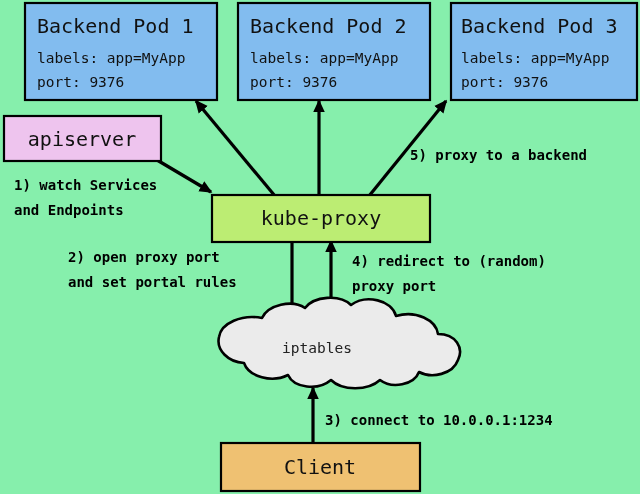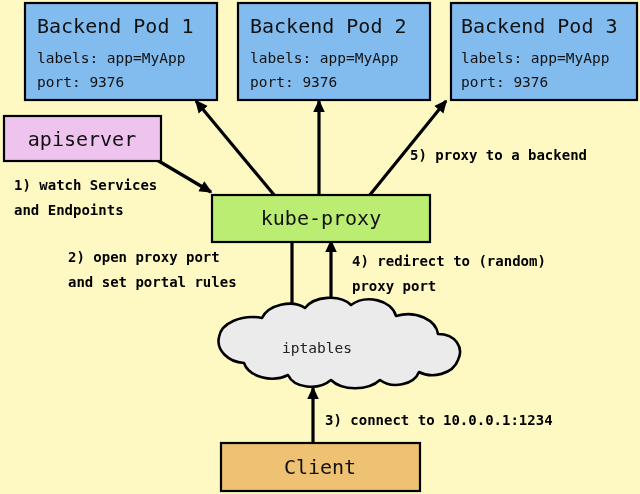--- a/index.html
+++ b/index.html
@@ -4,21 +4,21 @@
 <style>
   html, body {
     margin: 0;
     padding: 0;
     background: #ffffff;
   }
   #diagram-root {
     position: relative;
     width: 640px;
     height: 494px;
-    background: #fef9c3;
+    background: #86efac;
     overflow: hidden;
     font-family: "DejaVu Sans Mono", monospace;
   }
   svg.canvas {
     position: absolute;
     left: 0;
     top: 0;
     width: 640px;
     height: 494px;
   }

